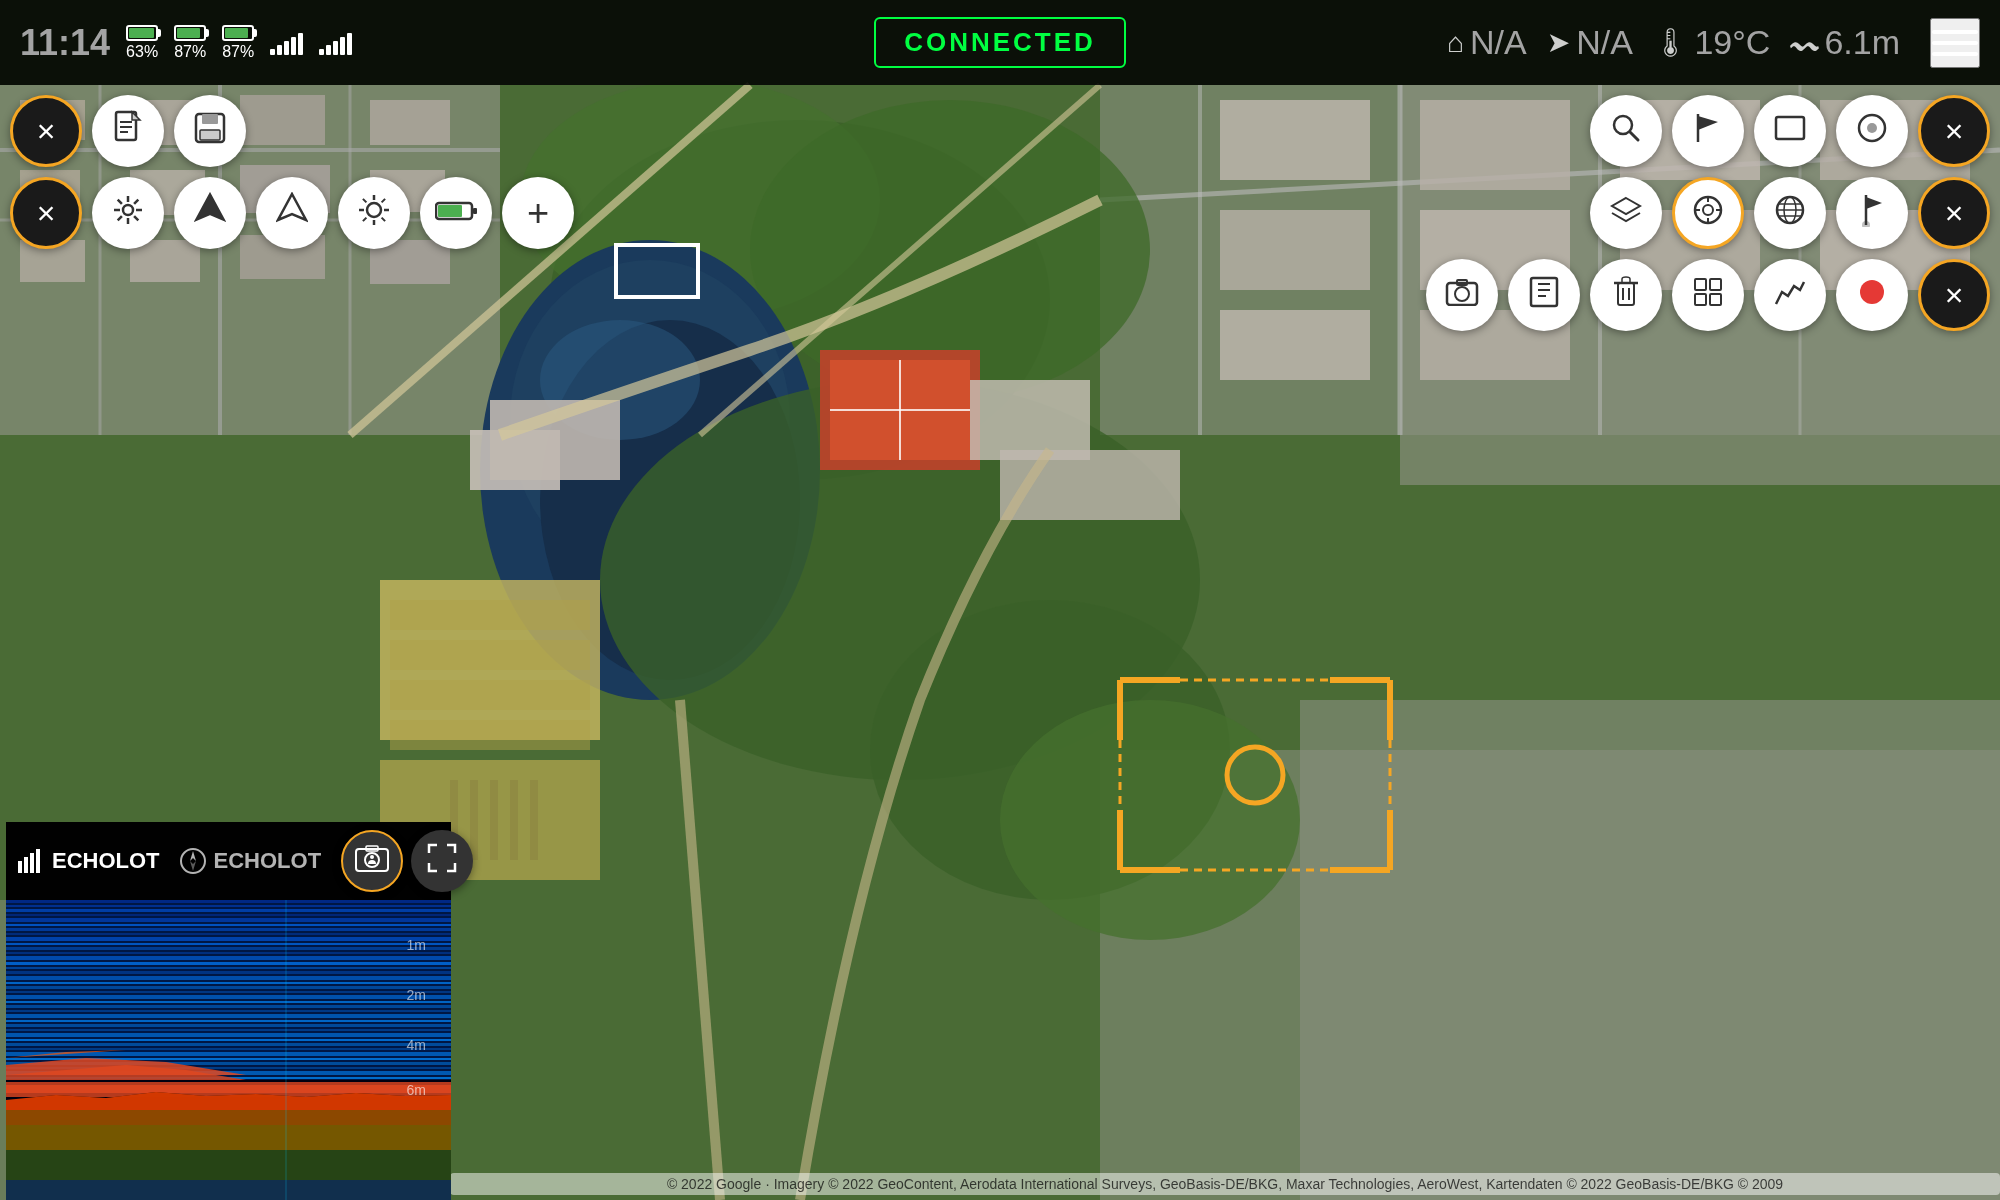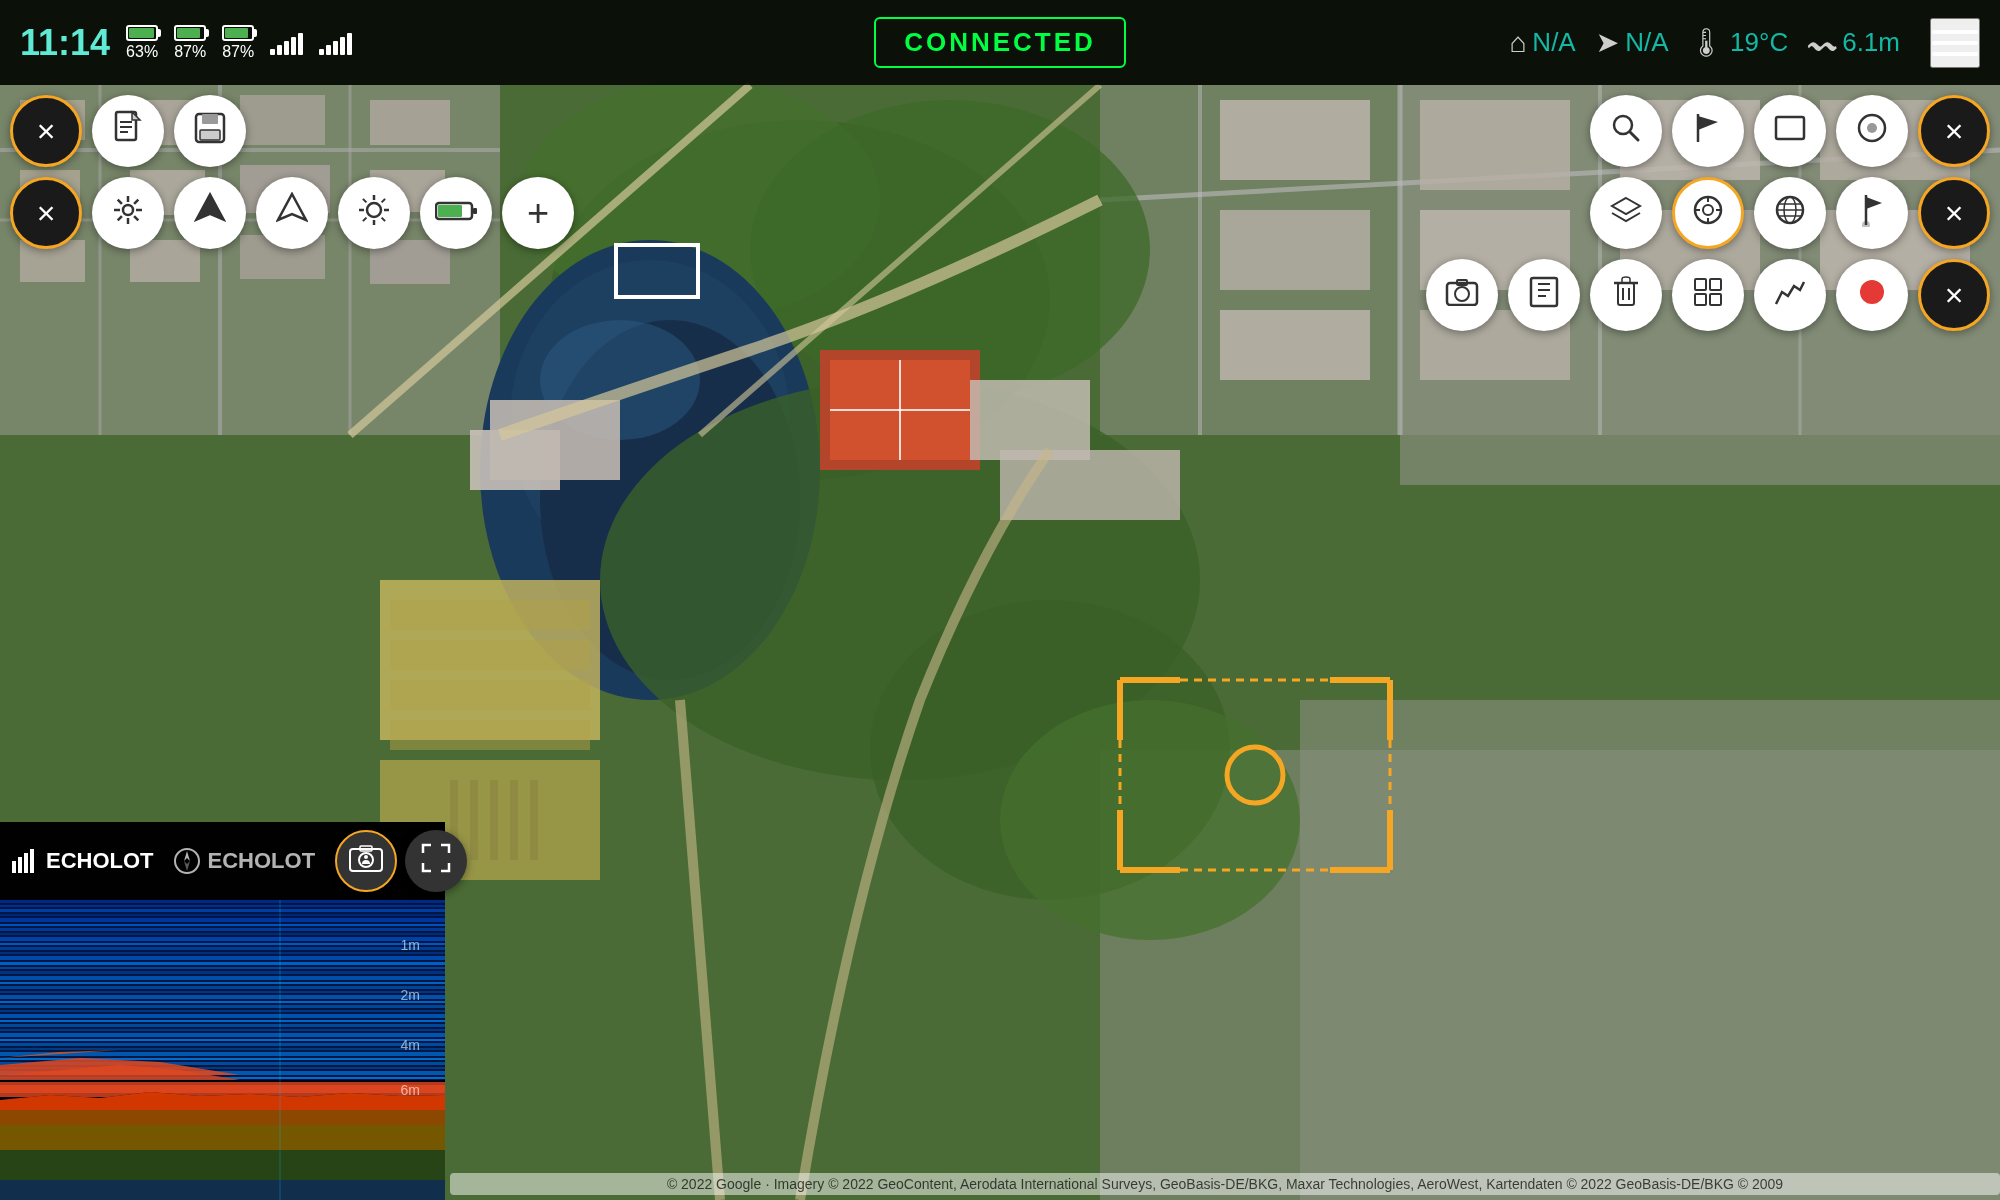--- a/index.html
+++ b/index.html
@@ -61,21 +61,21 @@
     }
 
     .status-left {
       display: flex;
       align-items: center;
       gap: 16px;
       flex: 1;
     }
 
     .status-time {
-      color: #5eead4;
+      color: #a3a3a3;
       font-size: 36px;
       font-weight: 600;
     }
 
     .status-battery {
       display: flex;
       flex-direction: column;
       align-items: center;
       color: white;
       font-size: 16px;
@@ -154,22 +154,22 @@
       gap: 6px;
       color: white;
     }
 
     .status-item-icon {
       font-size: 28px;
       color: rgba(255,255,255,0.8);
     }
 
     .status-item-text {
-      font-size: 26px;
-      color: #14b8a6;
+      font-size: 34px;
+      color: #a3a3a3;
     }
 
     .hamburger-btn {
       width: 50px;
       height: 50px;
       display: flex;
       flex-direction: column;
       justify-content: center;
       gap: 7px;
       cursor: pointer;
@@ -233,21 +233,21 @@
       z-index: 50;
       display: flex;
       flex-direction: column;
       gap: 10px;
     }
 
     
     #echolot-panel {
       position: absolute;
       bottom: 0;
-      left: 0;
+      left: 6px;
       width: 445px;
       background: #111;
       z-index: 50;
     }
 
     #echolot-header {
       display: flex;
       align-items: center;
       background: rgba(0,0,0,0.9);
       padding: 8px 12px;

